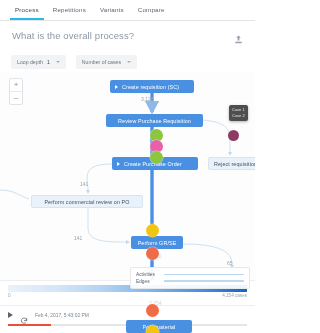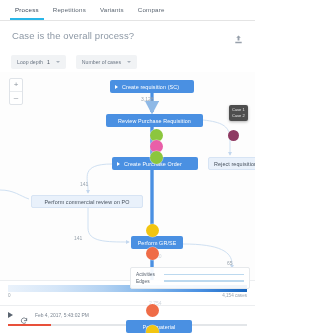--- a/index.html
+++ b/index.html
@@ -158,21 +158,21 @@
 <div id="app">
 
   <div class="tabbar">
     <div class="tab active">Process</div>
     <div class="tab">Repetitions</div>
     <div class="tab">Variants</div>
     <div class="tab">Compare</div>
   </div>
 
   <div class="header">
-    <div class="page-title">Case is the overall process?</div>
+    <div class="page-title">What is the overall process?</div>
     <span class="share-icon">
       <svg viewBox="0 0 24 24" width="11" height="11" fill="#97a0ab">
         <path d="M12 3l5 5h-3v6h-4V8H7l5-5zM5 17h14v3H5z"></path>
       </svg>
     </span>
   </div>
 
   <div class="filters">
     <div class="chip">
       <span>Loop depth</span>

